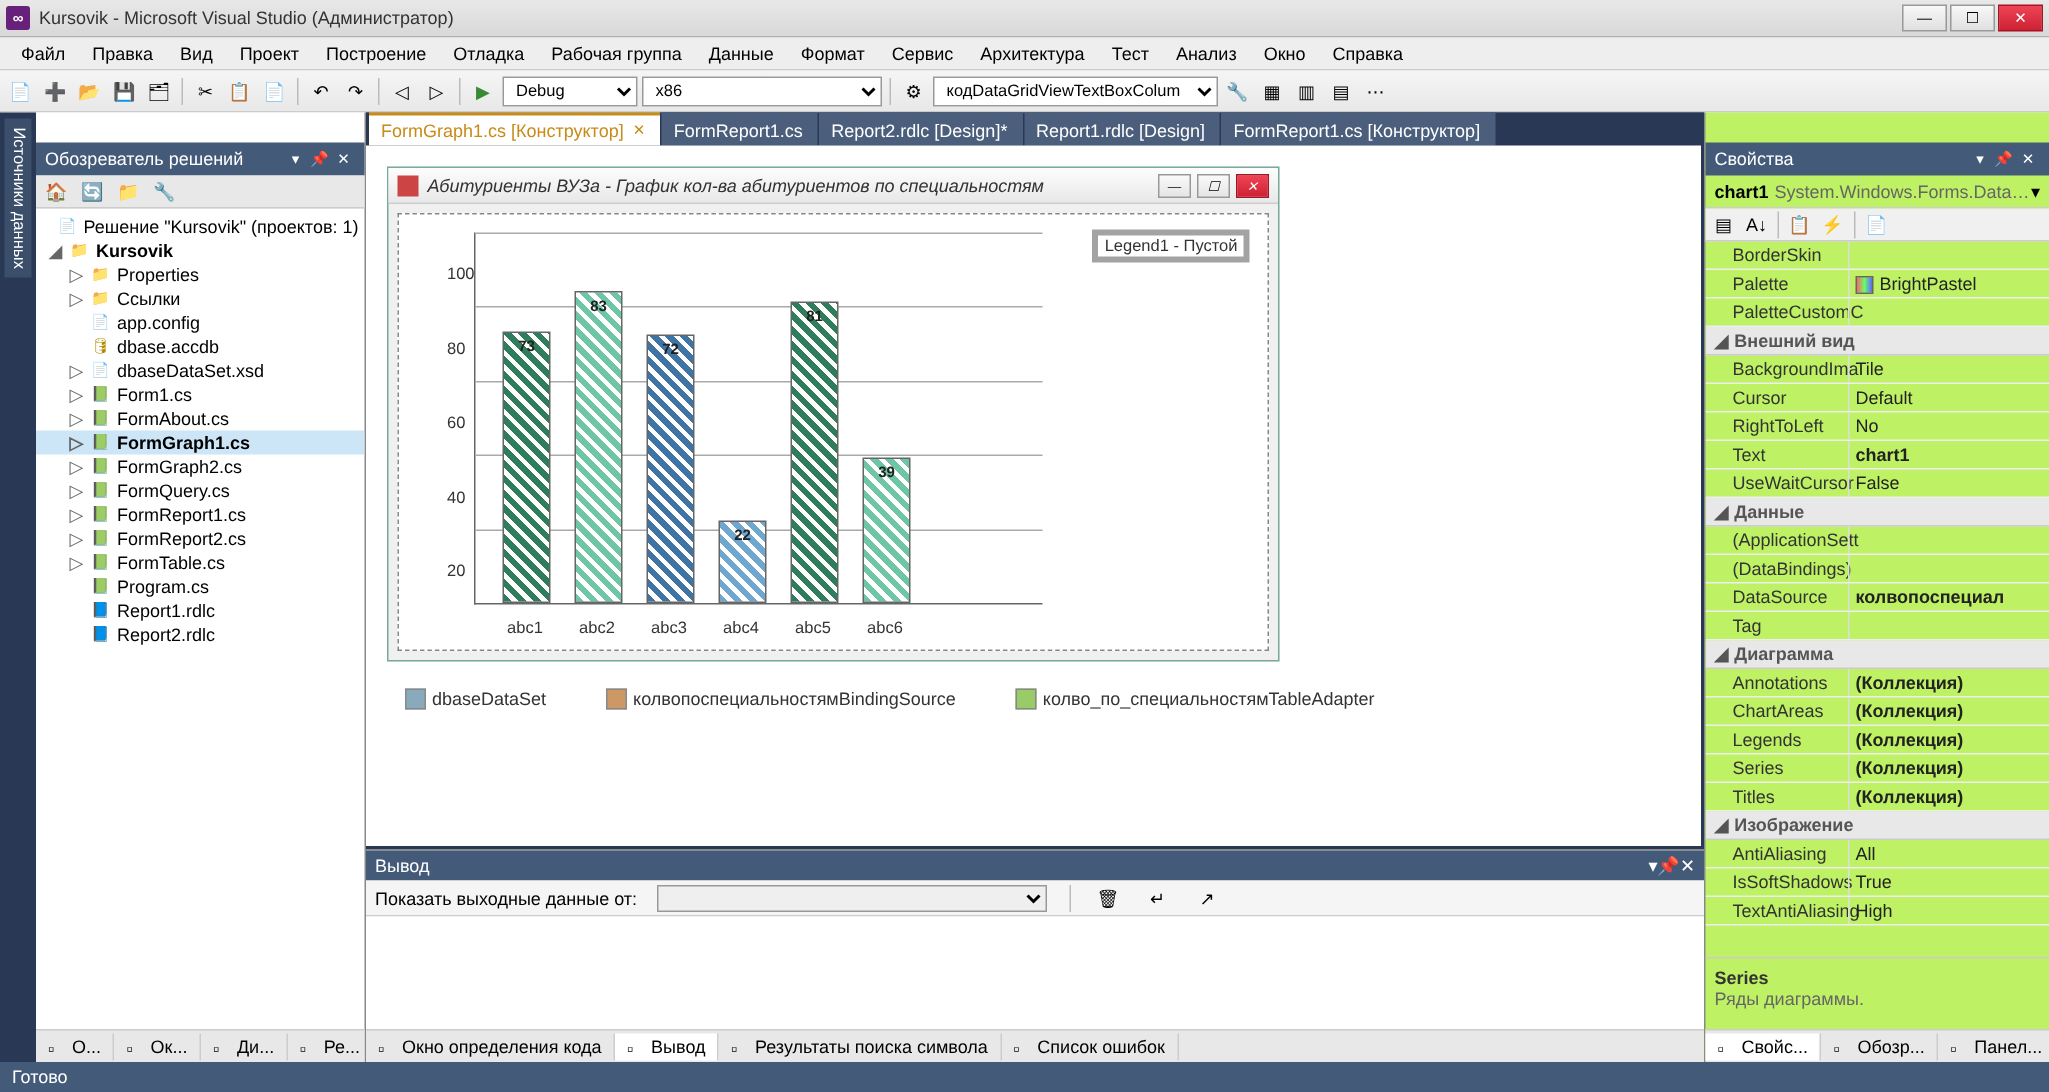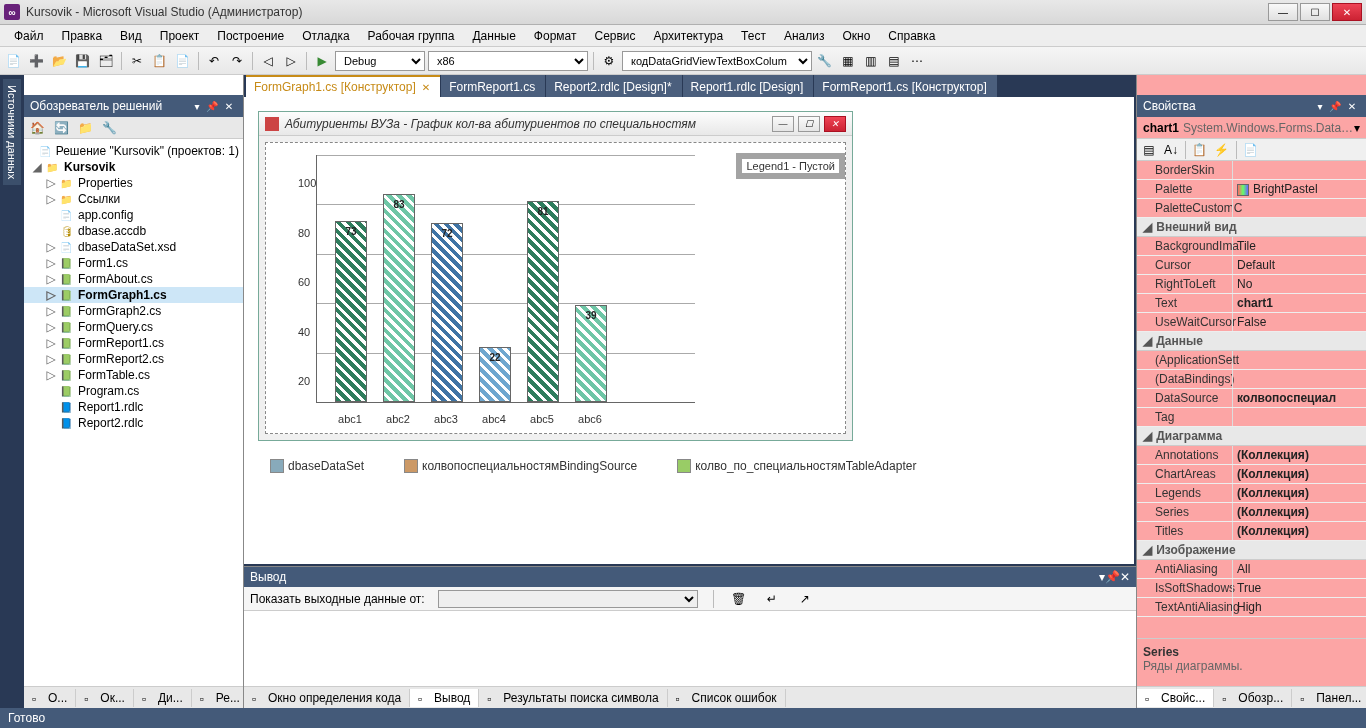--- a/index.html
+++ b/index.html
@@ -52,40 +52,40 @@
 .formdesign { padding: 8px; }
 .formwin { width: 595px; border: 1px solid #7a9; background: #f0f0f0; margin: 6px; }
 .formwin .fhdr { height: 24px; background: linear-gradient(#fdfdfd,#e8e8e8); display: flex; align-items: center; padding: 0 6px; border-bottom: 1px solid #ccc; font-style: italic; }
 .formwin .fhdr .ficon { width:14px;height:14px;background:#c44;margin-right:6px;}
 .formwin .fhdr .ftxt { flex:1; font-size:12px; color:#333;}
 .formwin .fbtns { display:flex; gap:4px;}
 .formwin .fb { width:22px;height:16px;border:1px solid #999;background:linear-gradient(#fafafa,#e5e5e5);display:flex;align-items:center;justify-content:center;font-size:9px;cursor:pointer;}
 .formwin .fb.cl { background:linear-gradient(#e45,#c23);color:#fff;border-color:#a12;}
 
 .chartbox { margin: 6px; background:#fff; border:1px dashed #888; height: 292px; position: relative; }
-.legend { position:absolute; top:10px; right:0; font-size:11px; color:#333; border:6px solid #a3a3a3; padding:1px 4px; background:#fff;}
+.legend { position:absolute; top:10px; right:12px; font-size:11px; color:#333; border:4px solid #a3a3a3; padding:1px 4px; background:#fff;}
 .plot { position:absolute; left:50px; right:150px; top:12px; bottom:30px; border:1px solid #666; border-top:none; border-right:none; }
 .ylab { position:absolute; left:32px; font-size:11px; color:#333; transform:translateY(-50%);margin-top:28px;}
 .grid { position:absolute; left:0; right:0; border-top:1px solid #aaa;}
 .bar { position:absolute; bottom:0; width:32px; border:1px solid #666;}
 .bar .val { position:absolute; top:4px; left:0; right:0; text-align:center; font-size:10px; color:#222; font-weight:bold;}
 .xlab { position:absolute; bottom:8px; font-size:11px; color:#333; text-align:center; width:40px;}
 
 .tray { padding: 12px 18px; display:flex; gap:40px; font-size:12px; color:#333;}
 .tray .ti { display:flex; align-items:center; gap:4px; cursor:pointer;}
 .tray .tii { width:14px;height:14px;border:1px solid #888;}
 
 .output { background: #fff; border-top:1px solid #888; display:flex; flex-direction:column; height:120px;}
 .output .ohdr { height:20px; background:#445a79; color:#fff; display:flex; align-items:center; padding:0 6px; font-size:11px;}
 .output .ohdr .sp{flex:1;}
 .output .obar { height:24px; background:#f5f5f5; border-bottom:1px solid #ccc; display:flex; align-items:center; padding:0 6px; gap:13px;}
 .output .obar select{height:18px;width:260px;border:1px solid #999;font-size:11px;}
 .output .obody { flex:1; background:#fff;}
 
-.proppanel { width: 230px; background:#fca5a5; border-left:1px solid #888; display:flex; flex-direction:column;}
+.proppanel { width: 230px; background:#bef264; border-left:1px solid #888; display:flex; flex-direction:column;}
 .propobj { height:22px; border-bottom:1px solid #ccc; display:flex; align-items:center; padding:0 6px; font-size:11px;}
 .propobj .pname{font-weight:bold;margin-right:4px;}
 .propobj .ptype{color:#666;flex:1;overflow:hidden;text-overflow:ellipsis;white-space:nowrap;}
 .proptb  { height:22px; background:#f0f0f0; border-bottom:1px solid #ccc; display:flex; align-items:center; gap:2px; padding:0 2px;}
 .propgrid { flex:1; overflow:auto; font-size:11px;}
 .pcat { background:#e8e8e8; padding:2px 6px; font-weight:bold; color:#555; border-bottom:1px solid #ccc; display:flex; align-items:center; gap:4px;}
 .prow { display:flex; border-bottom:1px solid #eee;}
 .prow .pk { width:95px; padding:2px 6px 2px 18px; color:#333;}
 .prow .pv { flex:1; padding:2px 4px; color:#222; border-left:1px solid #ddd;cursor:text;}
 .prow .pv.bold{font-weight:bold;}

